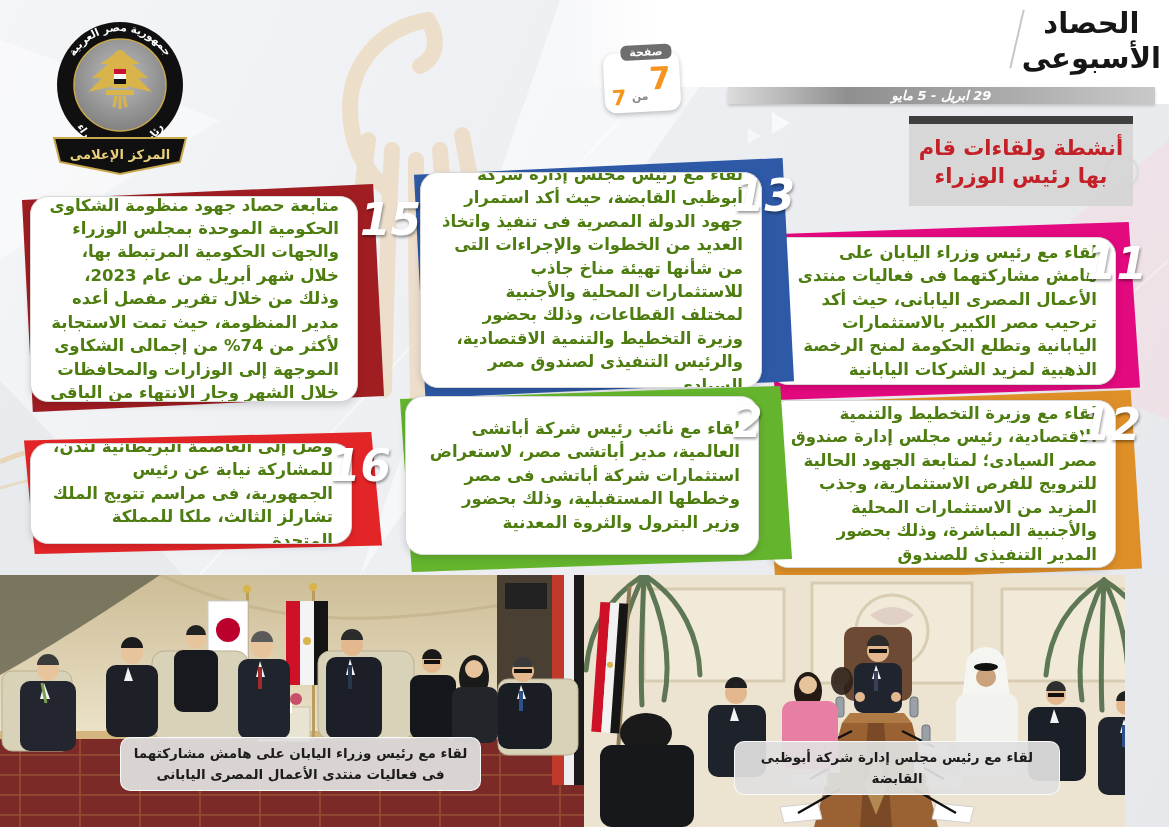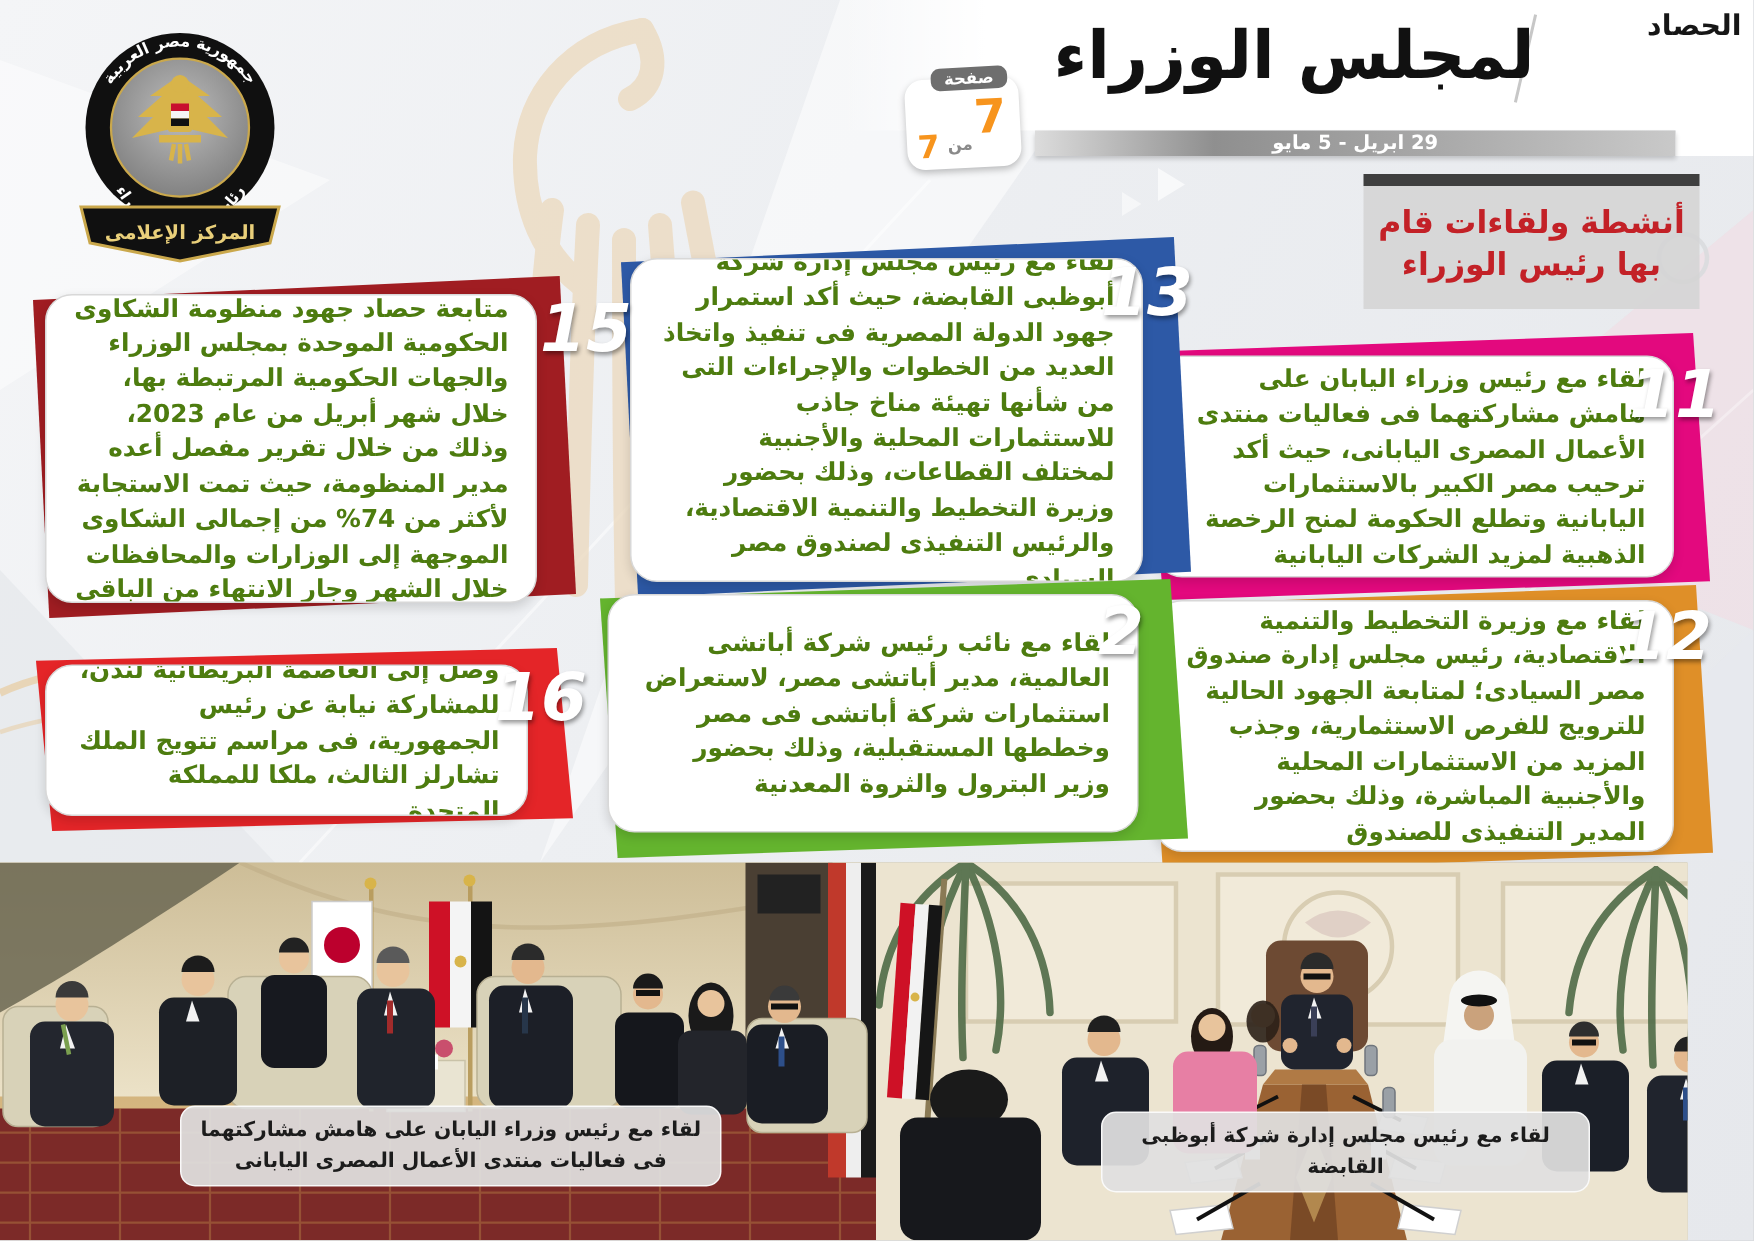--- a/index.html
+++ b/index.html
@@ -3,26 +3,26 @@
 <meta charset="utf-8">
 <style>
   html,body{margin:0;padding:0;background:#d9dbde;font-family:"DejaVu Sans",sans-serif;}
   .canvas{position:relative;width:1169px;height:827px;overflow:hidden;
     background:linear-gradient(115deg,#f4f5f7 0%,#edeff2 40%,#e6e8ec 100%);}
   .abs{position:absolute;}
   
   .header-band{left:560px;top:0;width:609px;height:87px;
     background:linear-gradient(90deg,rgba(255,255,255,0) 0%,#ffffff 16%);}
   .band-corner{left:1117px;top:0;width:52px;height:104px;background:#fff;}
-  .date-bar{left:690px;top:87px;width:427px;height:17px;
+  .date-bar{left:728px;top:87px;width:427px;height:17px;
     background:linear-gradient(90deg,#dcdcdc 0%,#8f8f8f 28%,#a8a8a8 62%,#c9c9c9 100%);
     color:#fff;font-size:13px;font-weight:700;display:flex;align-items:center;justify-content:center;
-    direction:rtl;box-shadow:0 2px 3px rgba(0,0,0,.18);}
+    direction:rtl;box-shadow:0 2px 3px rgba(0,0,0,.18);font-style:italic;}
   .title-small{right:8px;top:6px;text-align:center;direction:rtl;color:#161616;
-    font-size:19px;font-weight:800;line-height:1.22;}
+    font-size:29px;font-weight:800;line-height:1.22;}
   .title-main{right:146px;top:12px;direction:rtl;color:#111;font-size:44px;font-weight:800;}
   .header-slash{left:1016px;top:9px;width:2px;height:60px;background:#c7c7c7;transform:rotate(13deg);}
   
   .page-indicator{left:604px;top:52px;width:76px;height:60px;background:#fff;border-radius:12px;
     box-shadow:0 2px 5px rgba(0,0,0,.25);transform:rotate(-3deg);}
   .pi-badge{position:absolute;top:-7px;right:7px;background:#6e6e6e;color:#fff;border-radius:6px;
     font-size:11px;font-weight:700;padding:1px 9px;direction:rtl;}
   .pi-current{position:absolute;right:9px;top:9px;color:#f7941d;font-size:31px;font-weight:800;}
   .pi-of{position:absolute;left:27px;bottom:9px;color:#8a8a8a;font-size:11px;font-weight:700;}
   .pi-total{position:absolute;left:7px;bottom:3px;color:#f7941d;font-size:21px;font-weight:800;}
@@ -97,22 +97,22 @@
     <path d="M0,488 C 110,452 200,500 320,458" stroke="#e7cfa9" stroke-width="3" fill="none" opacity="0.6"></path>
     <polygon points="772,112 772,134 790,123" fill="#ffffff" opacity="0.65"></polygon>
     <polygon points="748,128 748,144 761,136" fill="#ffffff" opacity="0.5"></polygon>
   </svg>
 
   <div class="abs header-band"></div>
   <div class="abs band-corner"></div>
   <div class="abs header-slash"></div>
   <div class="abs title-small" dir="rtl">
     <div>الحصاد</div>
-  </div>
-  <div class="abs title-main">لمجلس الوزراء</div>
+    <div>الأسبوعى</div>
+  </div>
   <div class="abs date-bar">
     <span>29 ابريل - 5 مايو</span>
   </div>
 
   <div class="abs page-indicator">
     <div class="pi-badge">صفحة</div>
     <div class="pi-current">7</div>
     <div class="pi-of">من</div>
     <div class="pi-total">7</div>
   </div>

